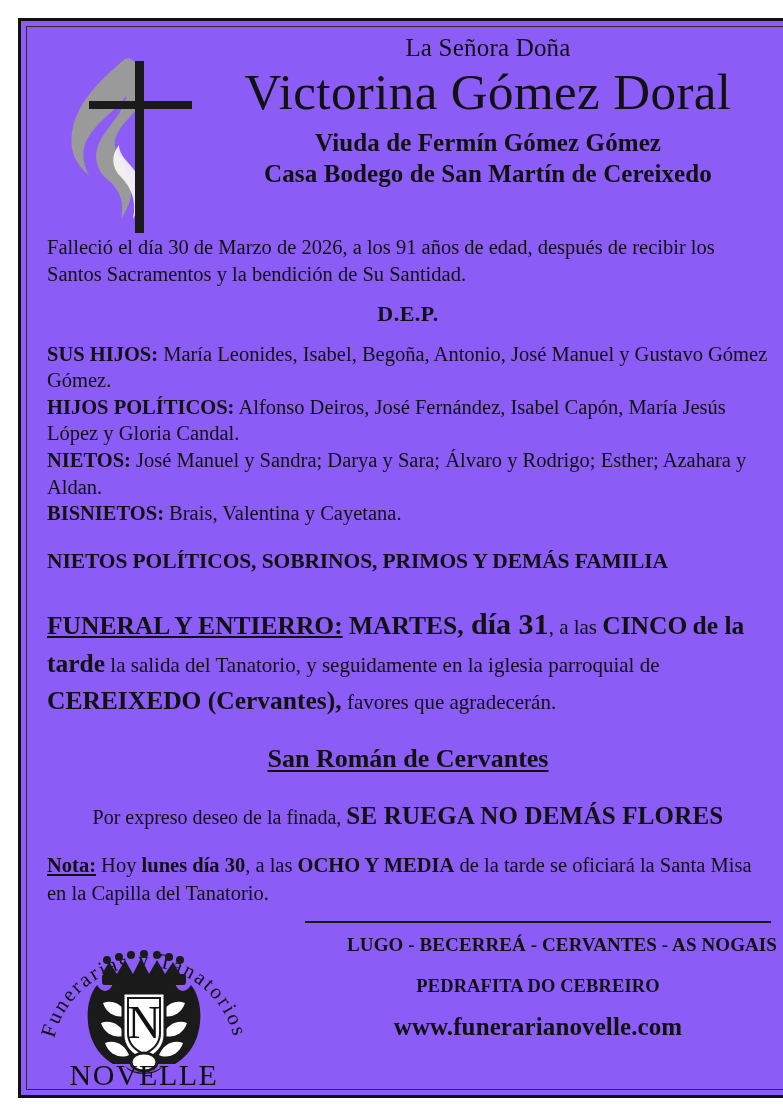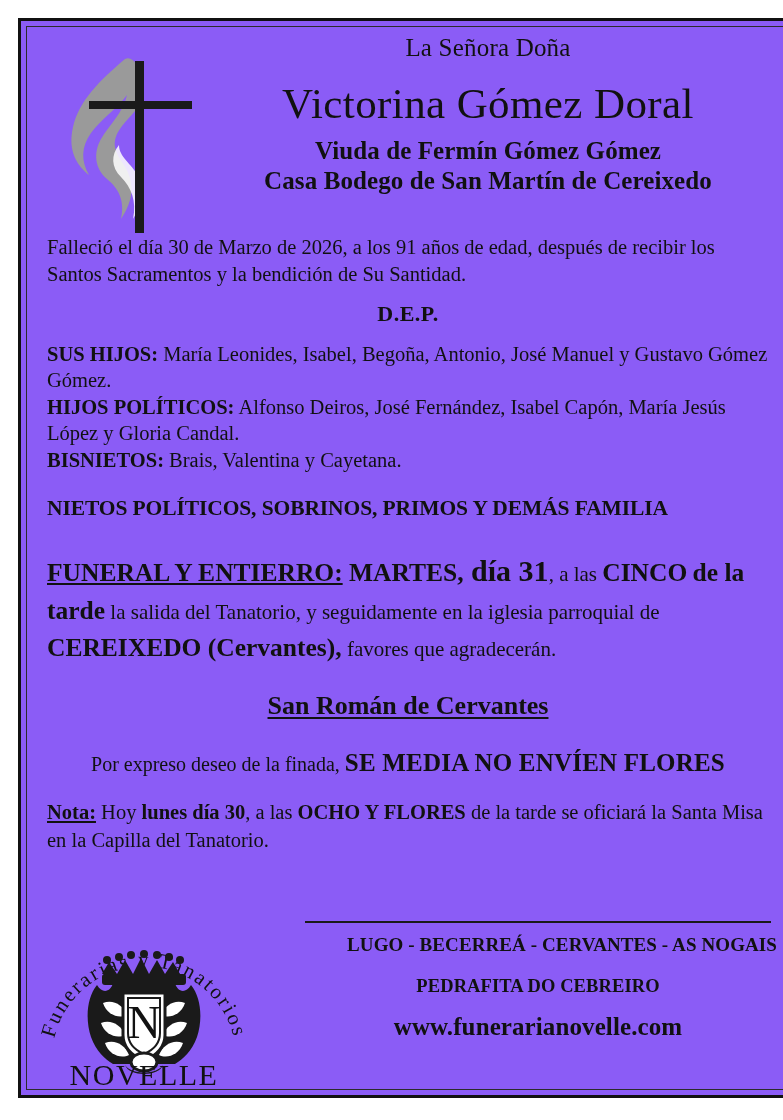--- a/index.html
+++ b/index.html
@@ -56,23 +56,23 @@
     right: 6px;
     top: 8px;
     text-align: center;
   }
   .kicker {
     font-size: 25px;
     line-height: 1.05;
     letter-spacing: .2px;
   }
   .deceased-name {
-    font-size: 43px;
+    font-size: 51px;
     line-height: 1.06;
-    margin-top: 20px;
+    margin-top: 4px;
     letter-spacing: .4px;
     white-space: nowrap;
   }
   .widow-line, .house-line {
     font-weight: bold;
     font-size: 25px;
     line-height: 1.22;
     letter-spacing: .1px;
   }
   .widow-line { margin-top: 9px; }
@@ -237,38 +237,39 @@
 
     <div class="body-area">
 
       <p class="para death-line">Falleció el día 30 de Marzo de 2026, a los 91 años de edad, después de recibir los Santos Sacramentos y la bendición de Su Santidad.</p>
 
       <div class="dep">D.E.P.</div>
 
       <div class="fam-block">
         <p class="para tight"><b>SUS HIJOS:</b><span> María Leonides, Isabel, Begoña, Antonio, José Manuel y Gustavo Gómez Gómez.</span></p>
         <p class="para tight"><b>HIJOS POLÍTICOS:</b><span> Alfonso Deiros, José Fernández, Isabel Capón, María Jesús López y Gloria Candal.</span></p>
+        <p class="para tight"><b>NIETOS:</b><span> José Manuel y Sandra; Darya y Sara; Álvaro y Rodrigo; Esther; Azahara y Aldan.</span></p>
         <p class="para tight"><b>BISNIETOS:</b><span> Brais, Valentina y Cayetana.</span></p>
         <p class="allcaps-fam">NIETOS POLÍTICOS, SOBRINOS, PRIMOS Y DEMÁS FAMILIA</p>
       </div>
 
       <div class="funeral-block">
         <span class="big u">FUNERAL Y ENTIERRO:</span><span class="big"> MARTES,</span><span class="med"> día 31</span><span>, a las </span><span class="big">CINCO</span> <span class="big">de la tarde</span><span> la salida del Tanatorio, y seguidamente en la iglesia parroquial de </span><span class="big">CEREIXEDO (Cervantes),</span><span> favores que agradecerán.</span>
       </div>
 
       <div class="chapel-block">
         <div class="chapel-line2"><span class="line">San Román de Cervantes</span></div>
       </div>
 
       <div class="flowers-block">
-        <span>Por expreso deseo de la finada, </span><span class="shout">SE MEDIA NO ENVÍEN FLORES</span>
+        <span>Por expreso deseo de la finada, </span><span class="shout">SE RUEGA NO DEMÁS FLORES</span>
       </div>
 
       <div class="note-block">
-        <b class="u">Nota:</b><span> Hoy </span><b>lunes día 30</b><span>, a las </span><b>OCHO Y FLORES</b><span> de la tarde se oficiará la Santa Misa en la Capilla del Tanatorio.</span>
+        <b class="u">Nota:</b><span> Hoy </span><b>lunes día 30</b><span>, a las </span><b>OCHO Y MEDIA</b><span> de la tarde se oficiará la Santa Misa en la Capilla del Tanatorio.</span>
       </div>
 
     </div>
 
     <div class="footer">
 
       <svg class="footer-logo" viewBox="0 0 210 168">
         <defs>
           <path id="arcpath" d="M 14 126 A 92 92 0 0 1 196 126" fill="none"></path>
           <path id="wordpath" d="M 8 152 A 150 150 0 0 0 202 152" fill="none"></path>

